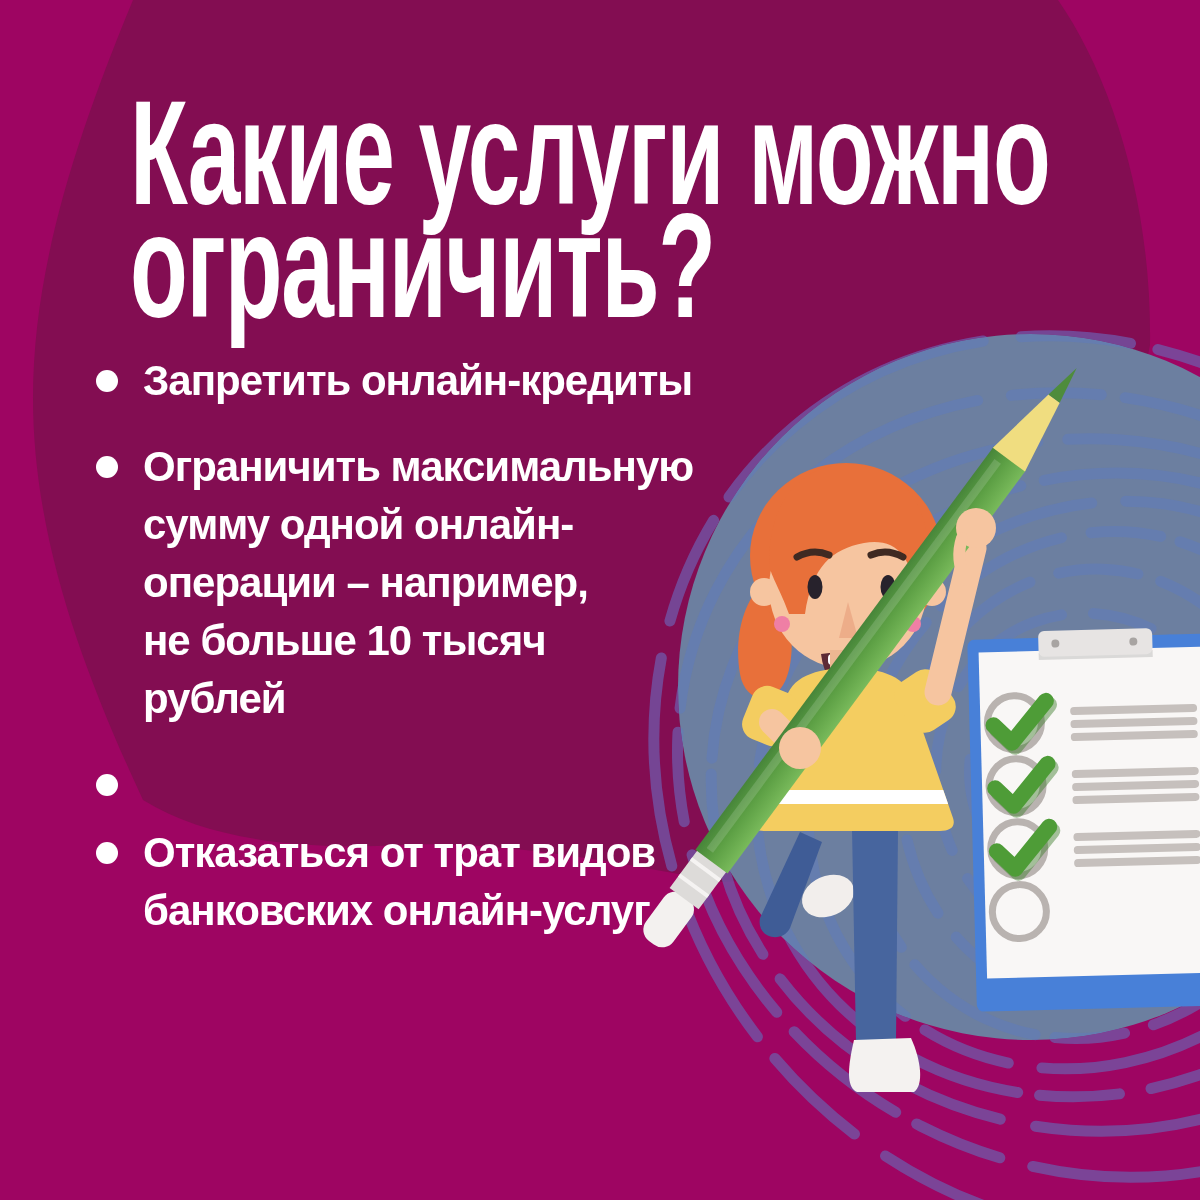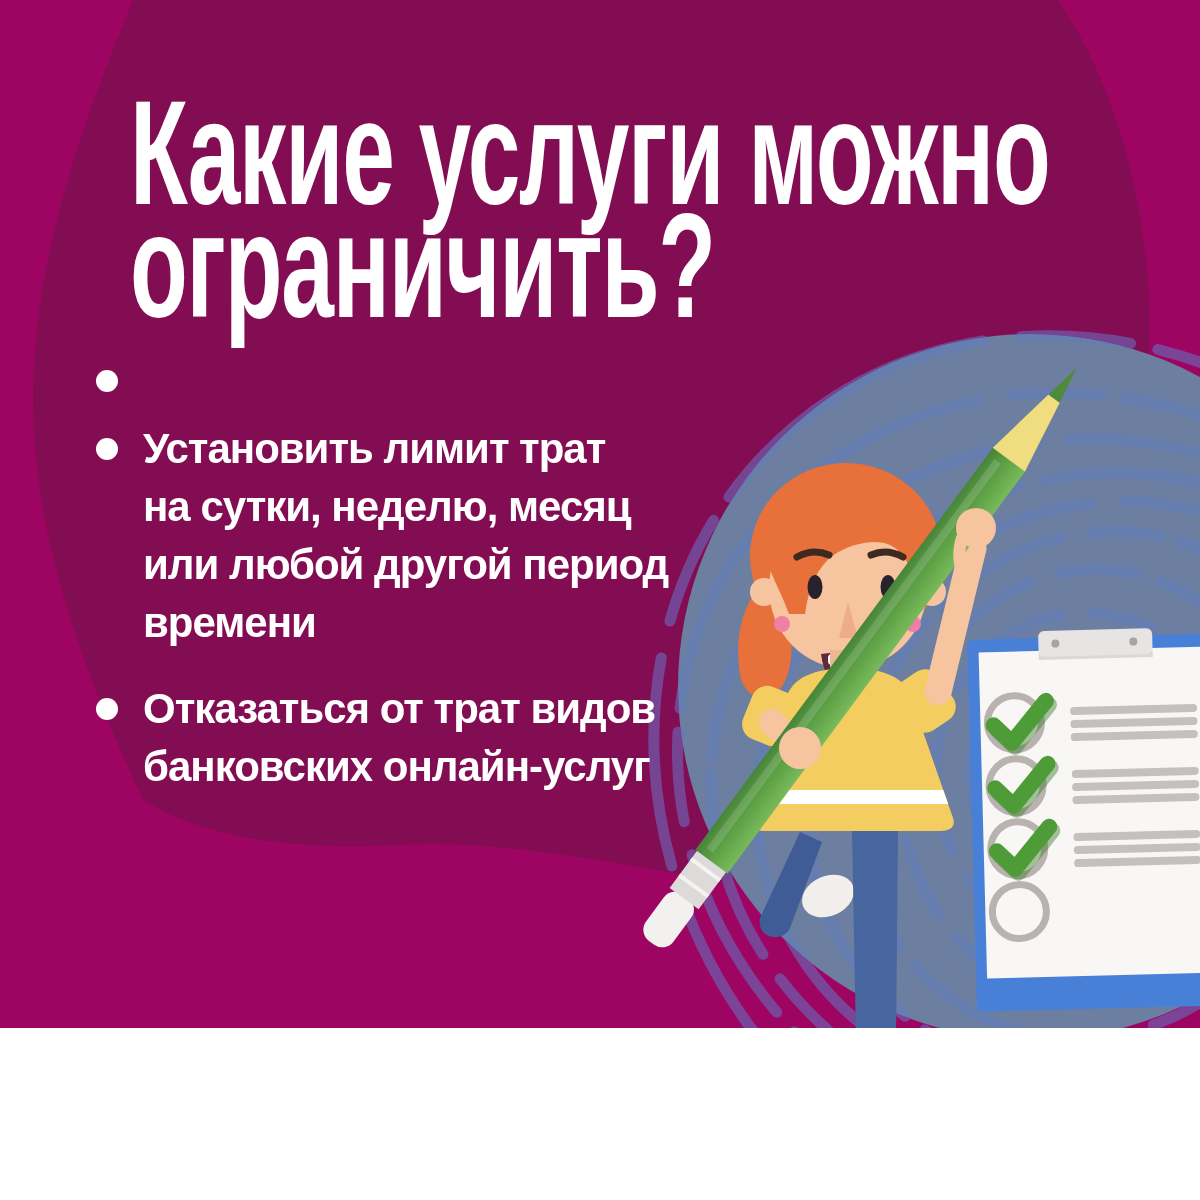--- a/index.html
+++ b/index.html
@@ -3,21 +3,21 @@
 <meta charset="utf-8">
 <style>
   :root{
     --bg_light:#9E0562; --bg_dark:#830D52; --circle_blue:#6C7FA0;
     --fp_purple:#7254A6; --fp_blue:#5F7CBE; --pencil_green:#5C9F44;
     --clipboard_blue:#4880D8; --check_green:#4E9C37; --text_white:#FFFFFF;
     --hair_orange:#E8703A; --shirt_yellow:#F4CD60; --jeans_blue:#47659E;
   }
   html,body{margin:0;padding:0;}
   .poster{
-    position:relative; width:1200px; height:1028px; overflow:hidden;
+    position:relative; width:1200px; height:1200px; overflow:hidden;
     background:var(--bg_light);
     font-family:"Liberation Sans", sans-serif;
   }
   .bg-svg{position:absolute; left:0; top:0; width:1200px; height:1200px;}
   .title{
     position:absolute; left:130px; top:96px;
     color:var(--text_white); font-weight:bold; font-size:148px; line-height:113px;
     transform:scaleX(0.64); transform-origin:0 0; white-space:nowrap;
     letter-spacing:-2px; margin:0;
   }
@@ -199,27 +199,32 @@
   </svg>
 
   <h1 class="title">
     <span>Какие услуги можно</span>
     <span>ограничить?</span>
   </h1>
 
   <div class="bullets">
     <div class="bullet">
       <span class="dot"></span>
-    </div>
-    <div class="bullet">
-      <span class="dot"></span>
-      <span class="label">Установить лимит трат
-на сутки, неделю, месяц
-или любой другой период
-времени</span>
+      <span class="label">Запретить онлайн-кредиты</span>
+    </div>
+    <div class="bullet">
+      <span class="dot"></span>
+      <span class="label">Ограничить максимальную
+сумму одной онлайн-
+операции – например,
+не больше 10 тысяч
+рублей</span>
+    </div>
+    <div class="bullet">
+      <span class="dot"></span>
     </div>
     <div class="bullet">
       <span class="dot"></span>
       <span class="label">Отказаться от трат видов
 банковских онлайн-услуг</span>
     </div>
   </div>
 
 </div>
 

